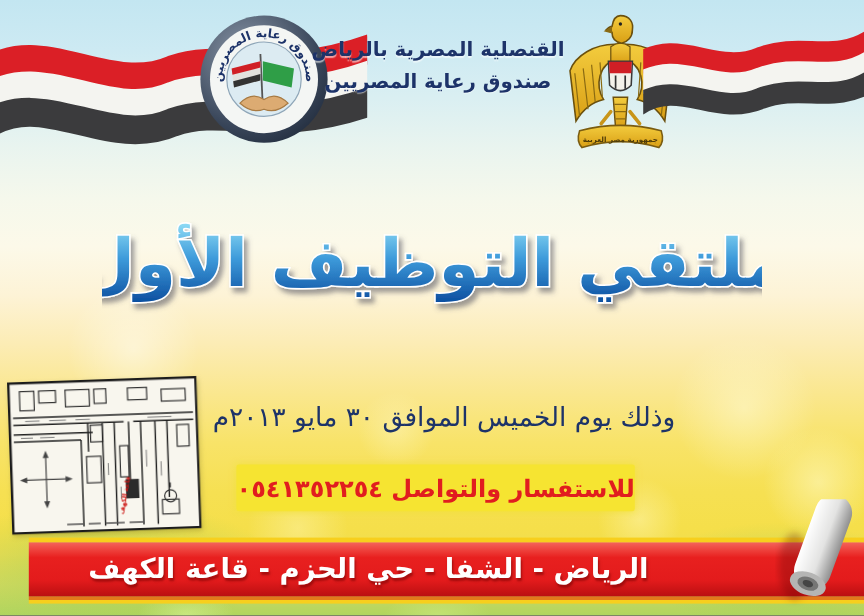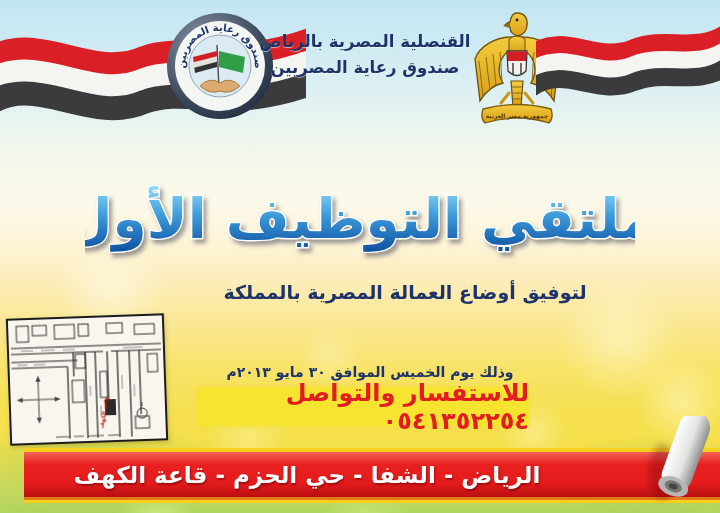--- a/index.html
+++ b/index.html
@@ -35,29 +35,29 @@
     left:256px;top:29px;width:218px;text-align:center;direction:rtl;
     color:#1d3369;font-weight:bold;font-size:16.5px;line-height:25.5px;
     text-shadow:0 1px 1px rgba(255,255,255,.6);
   }
   .title-svg{left:85px;top:164px;width:550px;height:108px;}
   .subtitle{
     left:195px;top:281px;width:420px;text-align:center;direction:rtl;
     color:#1d3369;font-weight:bold;font-size:19px;
   }
   .date-line{
-    left:110px;top:364px;width:520px;text-align:center;direction:rtl;
-    color:#1d3369;font-weight:bold;font-size:14px;
+    left:110px;top:336px;width:520px;text-align:center;direction:rtl;
+    color:#1d3369;font-weight:normal;font-size:22px;
   }
   .contact-box{
     left:197px;top:387px;width:332px;height:39px;background:#f6e431;
     border-radius:2px;display:flex;align-items:center;justify-content:center;
     direction:rtl;box-shadow:0 0 6px rgba(240,225,60,.8);
   }
-  .contact-box span{color:#e11d1f;font-weight:bold;font-size:24px;}
+  .contact-box span{color:#e11d1f;font-weight:bold;font-size:20px;}
   .map{left:8px;top:316px;width:158px;height:127px;transform:rotate(-2deg);
     filter:drop-shadow(1px 2px 2px rgba(120,110,40,.35));}
 
   .red-banner{left:0;top:448px;width:720px;padding-left:24px;}
   .line-y-top{height:4px;background:#f7cf1d;}
   .red-band{
     height:45px;position:relative;
     background:linear-gradient(180deg,#f4635a 0%,#e8201f 28%,#e31b1c 70%,#ba0f11 100%);
     display:flex;align-items:center;
   }
@@ -162,21 +162,20 @@
         <stop offset="0.45" stop-color="#3d9ada"></stop>
         <stop offset="1" stop-color="#0d4fa0"></stop>
       </linearGradient>
       <filter id="titleShadow" x="-20%" y="-20%" width="140%" height="150%">
         <feDropShadow dx="3" dy="4" stdDeviation="2" flood-color="#50505c" flood-opacity="0.55"></feDropShadow>
       </filter>
     </defs>
     <text x="275" y="74" text-anchor="middle" direction="rtl" font-family="DejaVu Sans, sans-serif" font-size="55" font-weight="bold" fill="url(#titleGrad)" stroke="#ffffff" stroke-width="2.6" paint-order="stroke" filter="url(#titleShadow)">ملتقي التوظيف الأول</text>
   </svg>
 
-  <div class="abs subtitle">لتوفيق أوضاع العمالة المصرية بالمملكة</div>
 
   <svg class="abs map" viewBox="0 0 158 127">
     <rect x="1" y="1" width="156" height="125" fill="#f8f6ee" stroke="#1c1c1c" stroke-width="2"></rect>
     <g stroke="#333" fill="none" stroke-width="1">
       <rect x="10" y="8" width="12" height="16"></rect>
         <rect x="26" y="8" width="14" height="10"></rect>
       <rect x="48" y="8" width="20" height="14"></rect>
         <rect x="72" y="8" width="10" height="12"></rect>
       <rect x="100" y="8" width="16" height="10"></rect>
         <rect x="128" y="10" width="20" height="10"></rect>

